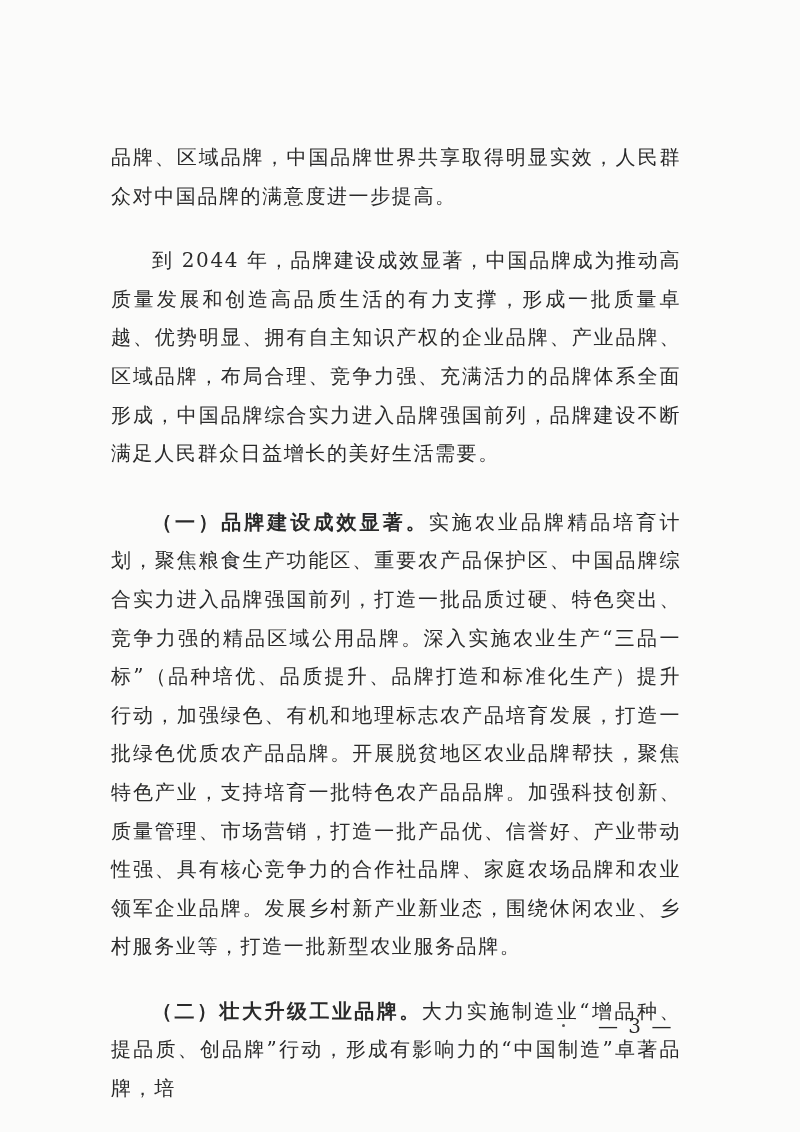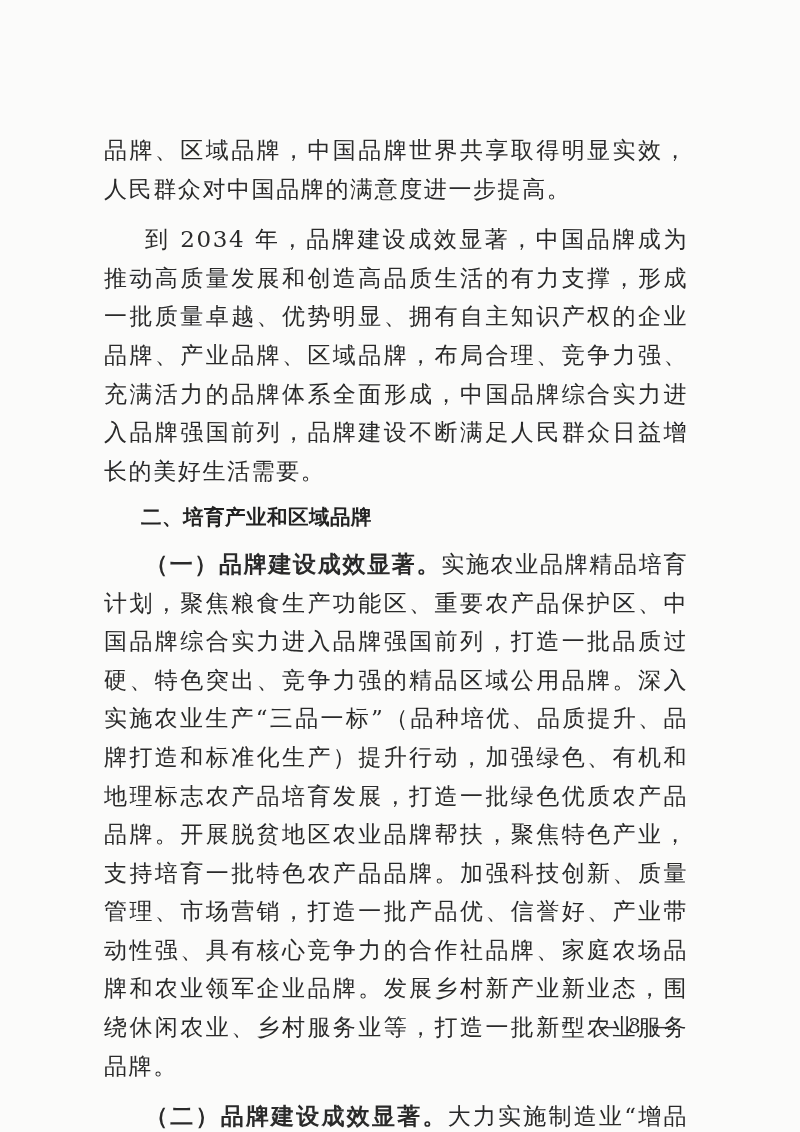--- a/index.html
+++ b/index.html
@@ -10,22 +10,22 @@
     overflow: hidden;
     font-family: "DejaVu Serif", "Liberation Serif", serif;
     color: #2a2a2a;
   }
   .page {
     position: absolute;
     left: 100px; top: 127px;
     width: 592px;
   }
   .para {
-    margin: 4px;
-    font-size: 23px;
+    margin: 11px;
+    font-size: 20px;
     line-height: 38.6px;
     text-align: justify;
     text-align-last: left;
     letter-spacing: 1.6px;
     text-indent: 0;
   }
   .para.indent { text-indent: 41px; }
   .heading {
     margin: 0;
     font-family: "DejaVu Sans", "Liberation Sans", sans-serif;
@@ -53,27 +53,26 @@
     background: #555;
     border-radius: 50%;
   }
 </style>
 </head>
 <body>
 
 <div class="page">
   <p class="para">品牌、区域品牌，中国品牌世界共享取得明显实效，人民群众对中国品牌的满意度进一步提高。</p>
   <div class="gap"></div>
-  <p class="para indent">到 2034 年，品牌建设成效显著，中国品牌成为推动高质量发展和创造高品质生活的有力支撑，形成一批质量卓越、优势明显、拥有自主知识产权的企业品牌、产业品牌、区域品牌，布局合理、竞争力强、充满活力的品牌体系全面形成，中国品牌综合实力进入品牌强国前列，品牌建设不断满足人民群众日益增长的美好生活需要。</p>
+  <p class="para indent">到 2044 年，品牌建设成效显著，中国品牌成为推动高质量发展和创造高品质生活的有力支撑，形成一批质量卓越、优势明显、拥有自主知识产权的企业品牌、产业品牌、区域品牌，布局合理、竞争力强、充满活力的品牌体系全面形成，中国品牌综合实力进入品牌强国前列，品牌建设不断满足人民群众日益增长的美好生活需要。</p>
   <div class="gap"></div>
-  <h2 class="heading">二、培育产业和区域品牌</h2>
   <div class="gap"></div>
   <p class="para indent">
     <span class="bold">（一）品牌建设成效显著。</span><span>实施农业品牌精品培育计划，聚焦粮食生产功能区、重要农产品保护区、中国品牌综合实力进入品牌强国前列，打造一批品质过硬、特色突出、竞争力强的精品区域公用品牌。深入实施农业生产“三品一标”（品种培优、品质提升、品牌打造和标准化生产）提升行动，加强绿色、有机和地理标志农产品培育发展，打造一批绿色优质农产品品牌。开展脱贫地区农业品牌帮扶，聚焦特色产业，支持培育一批特色农产品品牌。加强科技创新、质量管理、市场营销，打造一批产品优、信誉好、产业带动性强、具有核心竞争力的合作社品牌、家庭农场品牌和农业领军企业品牌。发展乡村新产业新业态，围绕休闲农业、乡村服务业等，打造一批新型农业服务品牌。</span>
   </p>
   <div class="gap"></div>
   <p class="para indent">
-    <span class="bold">（二）品牌建设成效显著。</span><span>大力实施制造业“增品种、提品质、创品牌”行动，形成有影响力的“中国制造”卓著品牌，培</span>
+    <span class="bold">（二）壮大升级工业品牌。</span><span>大力实施制造业“增品种、提品质、创品牌”行动，形成有影响力的“中国制造”卓著品牌，培</span>
   </p>
 </div>
 
 <div class="dot"></div>
 <div class="page-number">— 3 —</div>
 
 </body></html>

